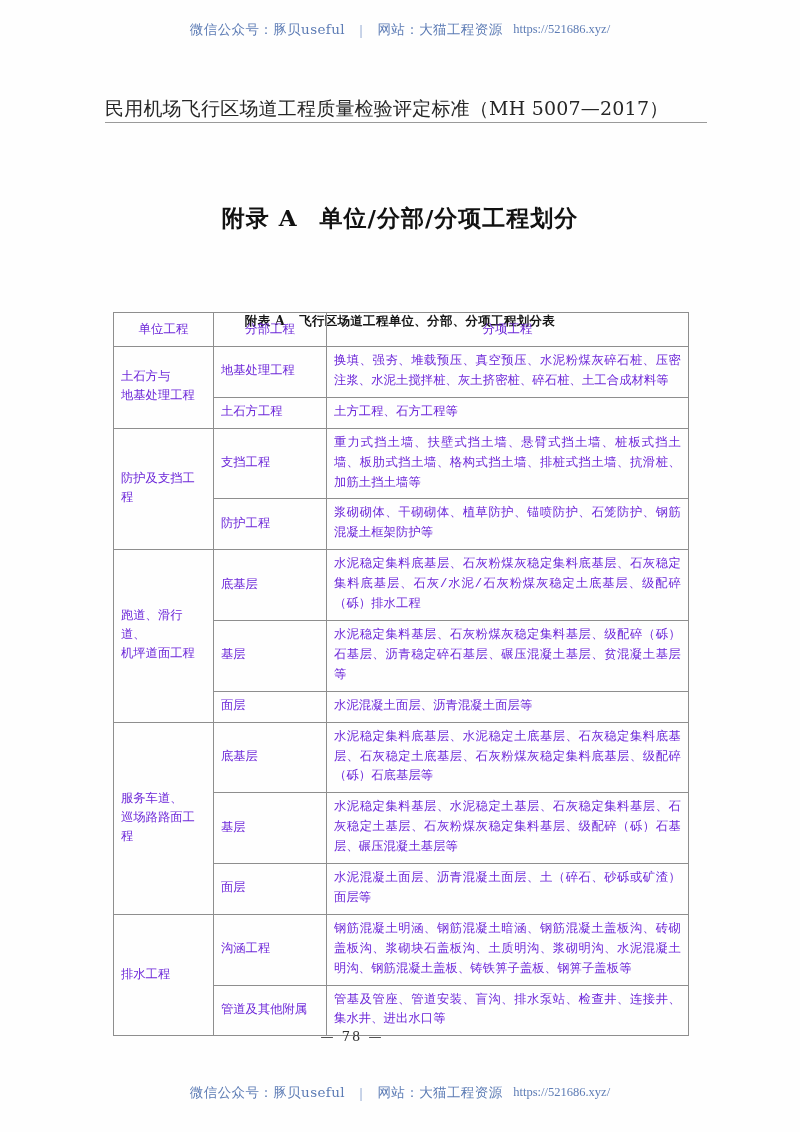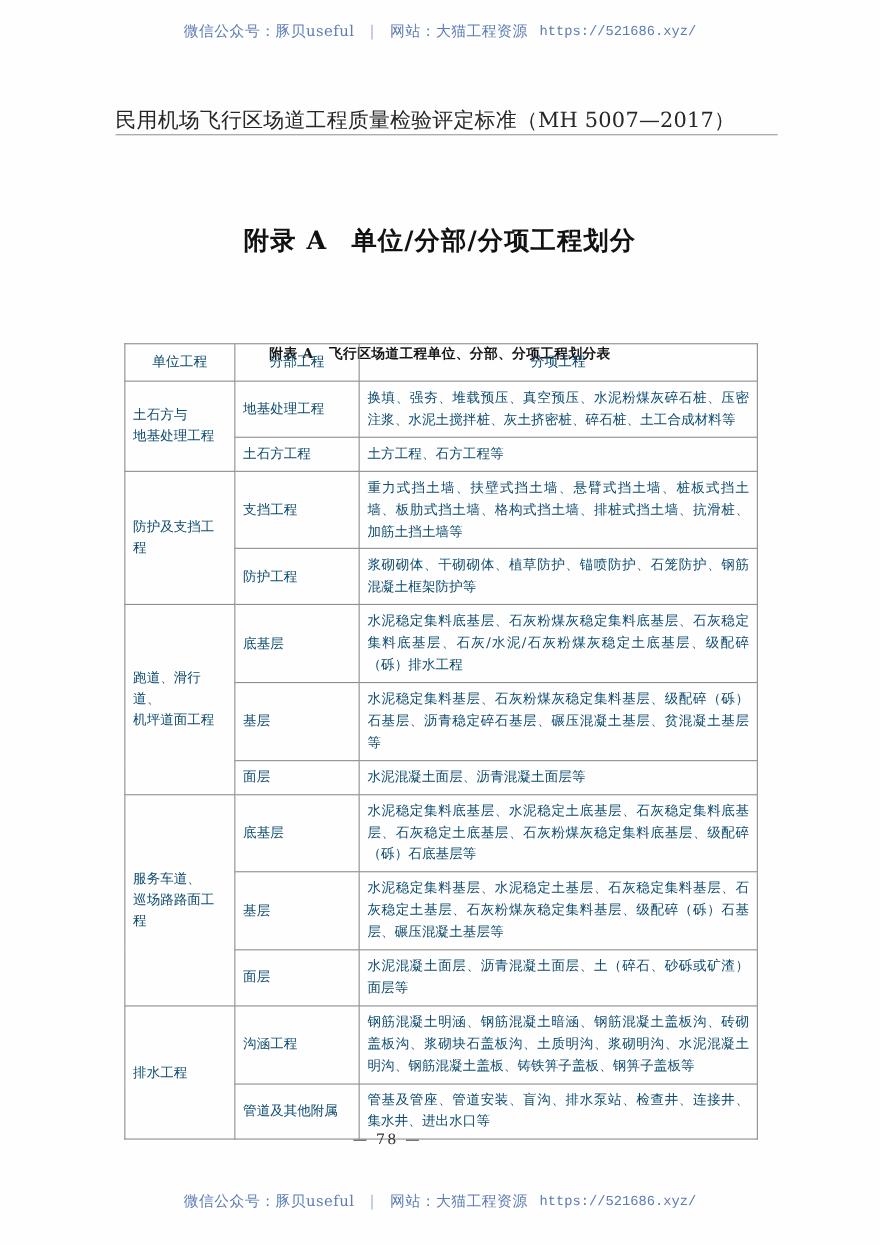--- a/index.html
+++ b/index.html
@@ -36,21 +36,21 @@
   .watermark-top { top: 20px; }
   .watermark-bottom { top: 1083px; }
   .wm-seg { display: inline-block; vertical-align: middle; }
   .wm-sep {
     display: inline-block;
     vertical-align: middle;
     margin: 0 9px;
     color: #9fb3d6;
   }
   .wm-url {
-    font-family: Liberation Mono, monospace;
+    font-family: Liberation Serif, serif;
     font-size: 12.5px;
     letter-spacing: 0px;
     margin-left: 6px;
   }
 
   
   .running-header {
     position: absolute;
     left: 105px;
     top: 96px;
@@ -103,21 +103,22 @@
     position: absolute;
     left: 113px;
     top: 312px;
     width: 575px;
   }
   table.divtbl {
     border-collapse: collapse;
     width: 575px;
     table-layout: fixed;
     font-size: 12.3px;
-    color: #0c4a6e;
+    color: #6d28d9;
+    font-family: Liberation Mono, monospace;
   }
   table.divtbl td, table.divtbl th {
     border: 1px solid #8e8e8e;
     padding: 5px 7px;
     vertical-align: middle;
     font-weight: normal;
   }
   table.divtbl th {
     text-align: center;
     height: 23px;

